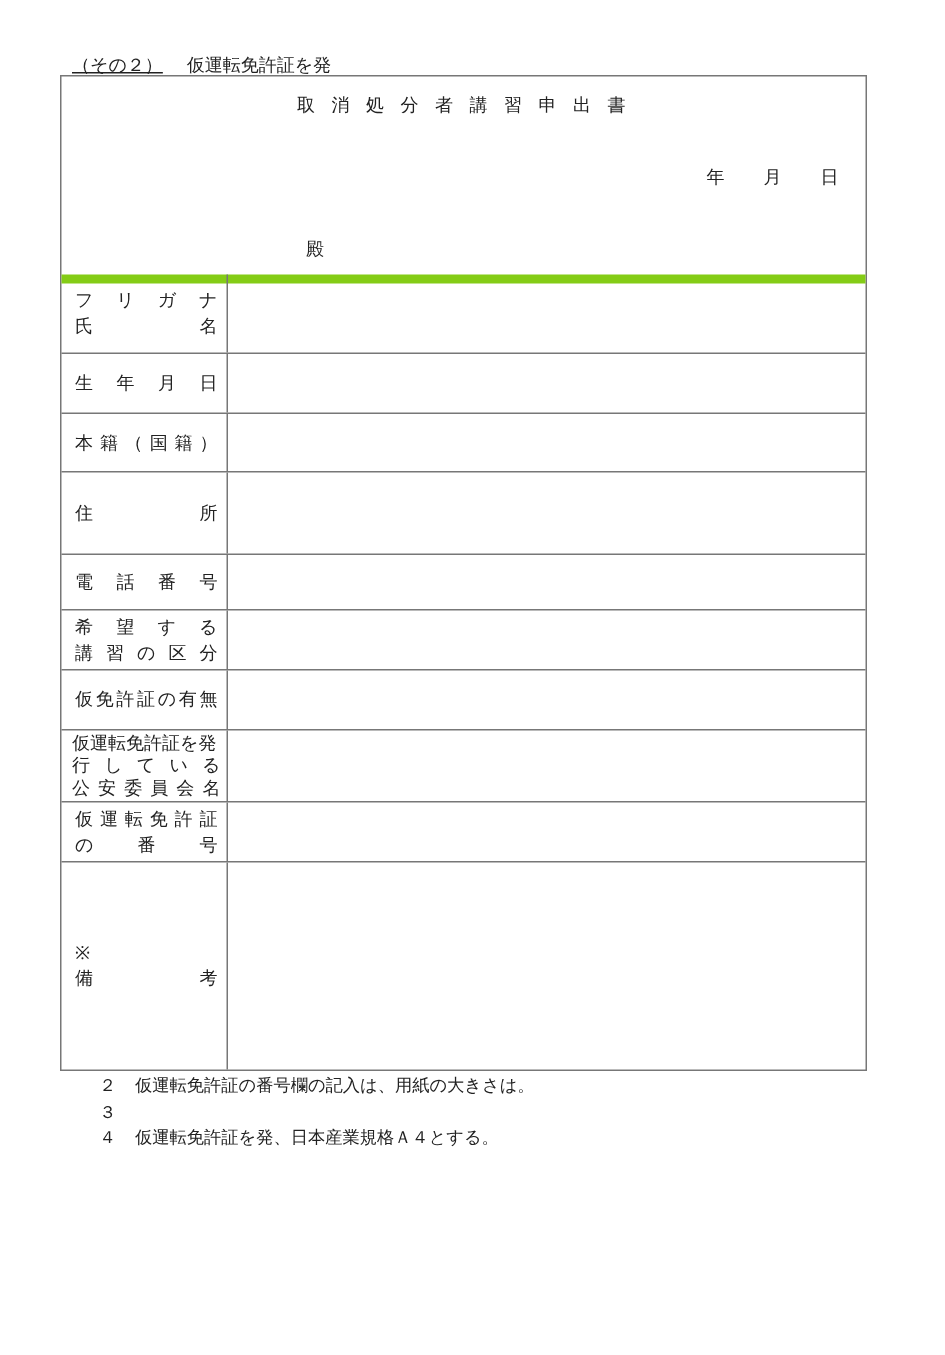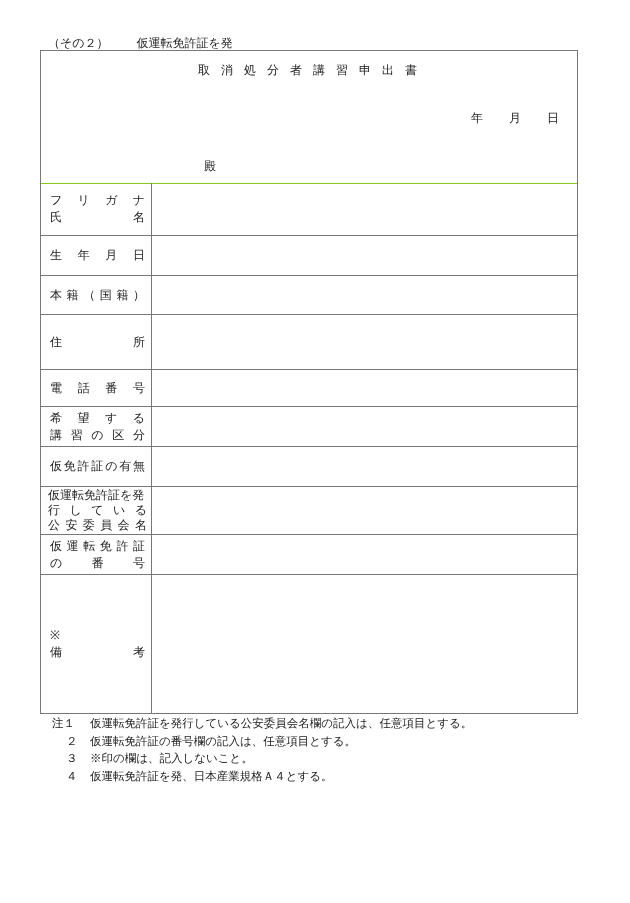--- a/index.html
+++ b/index.html
@@ -16,37 +16,37 @@
       overflow: hidden;
     }
     .caption {
       position: absolute;
       left: 48px;
       top: 35px;
       font-size: 12px;
       letter-spacing: 0px;
       white-space: nowrap;
     }
-    .caption .paren { margin-right: 28px; }
+    .caption .paren { margin-right: 16px; text-decoration: underline; }
     .sheet {
       position: absolute;
       left: 40px;
       top: 50px;
       width: 538px;
       height: 664px;
       border: 1px solid #777777;
       box-sizing: border-box;
     }
     .header-block {
       position: absolute;
       left: 0;
       top: 0;
       width: 100%;
       height: 132px;
-      border-bottom: 1px solid #84cc16;
+      border-bottom: 6px solid #84cc16;
     }
     .doc-title {
       position: absolute;
       left: 0;
       top: 11px;
       width: 100%;
       text-align: center;
       font-size: 12px;
       letter-spacing: 11px;
       padding-left: 8px;
@@ -284,28 +284,23 @@
         <span>備</span>
           <span>考</span>
       </div>
     </div>
     <div class="value"></div>
   </div>
 </div>
 
 <div class="notes">
   <div class="note">
-    <span class="num-first">注１</span>
-    <span class="txt">仮運転免許証を発行している公安委員会名欄の記入は、任意項目とする。</span>
-  </div>
-  <div class="note">
     <span class="num-first" style="padding-left:14px;box-sizing:border-box;">２</span>
-    <span class="txt">仮運転免許証の番号欄の記入は、任意項目とする。</span>
+    <span class="txt">仮運転免許証の番号欄の記入は、用紙の大きさは。</span>
   </div>
   <div class="note">
     <span class="num-first" style="padding-left:14px;box-sizing:border-box;">３</span>
-    <span class="txt">※印の欄は、記入しないこと。</span>
   </div>
   <div class="note">
     <span class="num-first" style="padding-left:14px;box-sizing:border-box;">４</span>
     <span class="txt">仮運転免許証を発、日本産業規格Ａ４とする。</span>
   </div>
 </div>
 
 </body></html>

